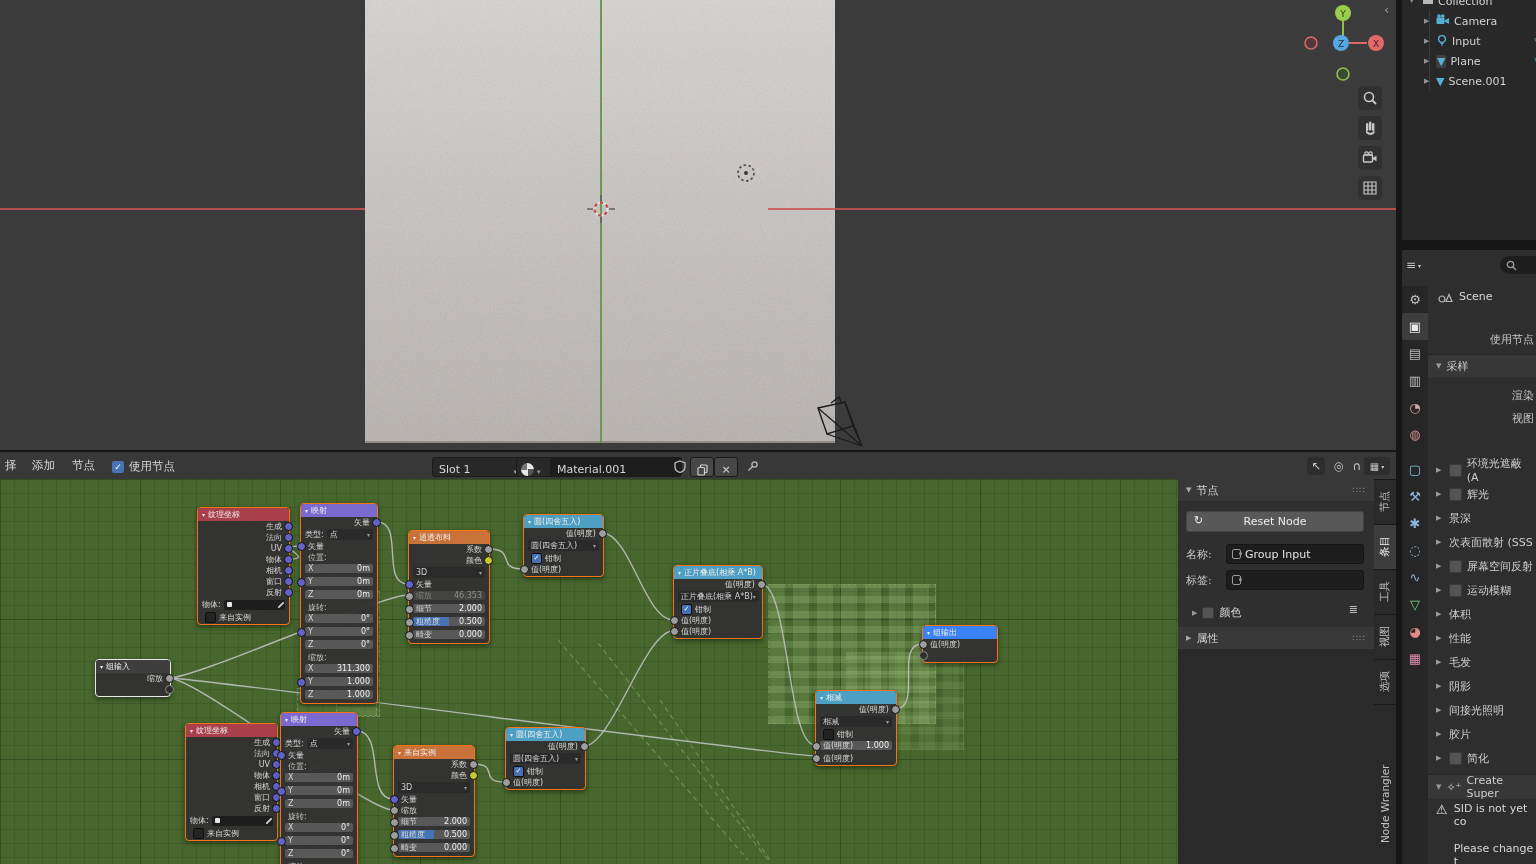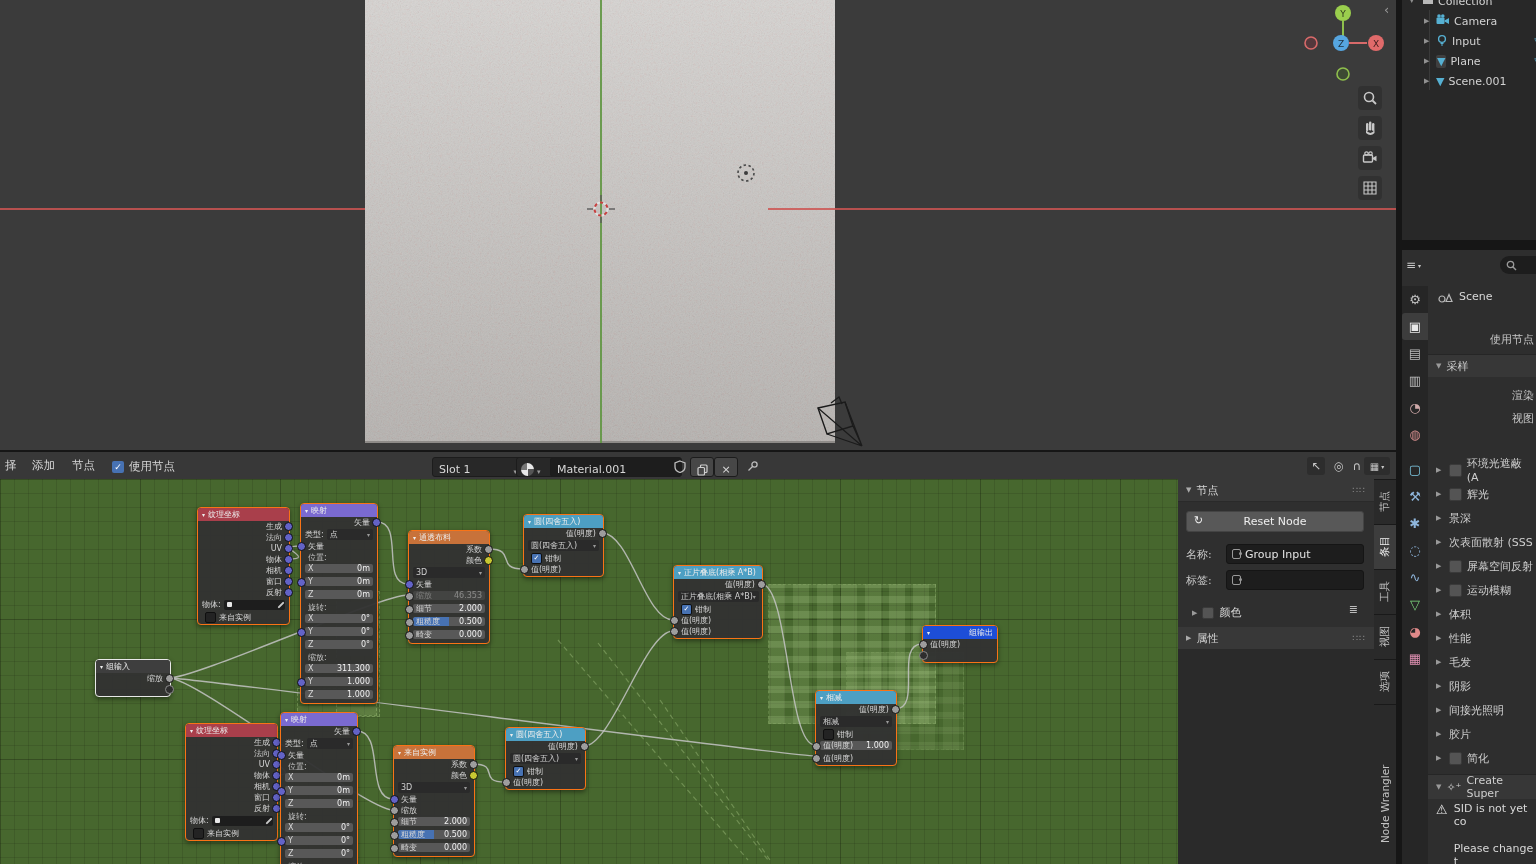--- a/index.html
+++ b/index.html
@@ -628,21 +628,21 @@
         </div>
       </div>
       <div class="nrow nr-check">
         <span class="cb on">✓</span>
         <span>钳制</span>
       </div>
       <div class="nrow nr-in">值(明度)<span class="socket sock-l sk-value"></span></div>
       <div class="nrow nr-in">值(明度)<span class="socket sock-l sk-value"></span></div>
     </div>
     <div class="node" style="left: 922px; top: 625px; width: 74px; pointer-events: auto;">
-      <div class="node-header" style="background: #1d4ed8; justify-content: space-between;">
+      <div class="node-header" style="background: #3b82f6;">
         <span class="hv">▾</span>
         <span>组输出</span>
       </div>
       <div class="nrow nr-in">值(明度)<span class="socket sock-l sk-value"></span></div>
       <div class="nrow nr-in">
         <span class="socket sock-l sk-virtual"></span>
       </div>
     </div>
     <div class="node" style="left: 815px; top: 690px; width: 80px; pointer-events: auto;">
       <div class="node-header" style="background: rgb(77, 159, 195);">

